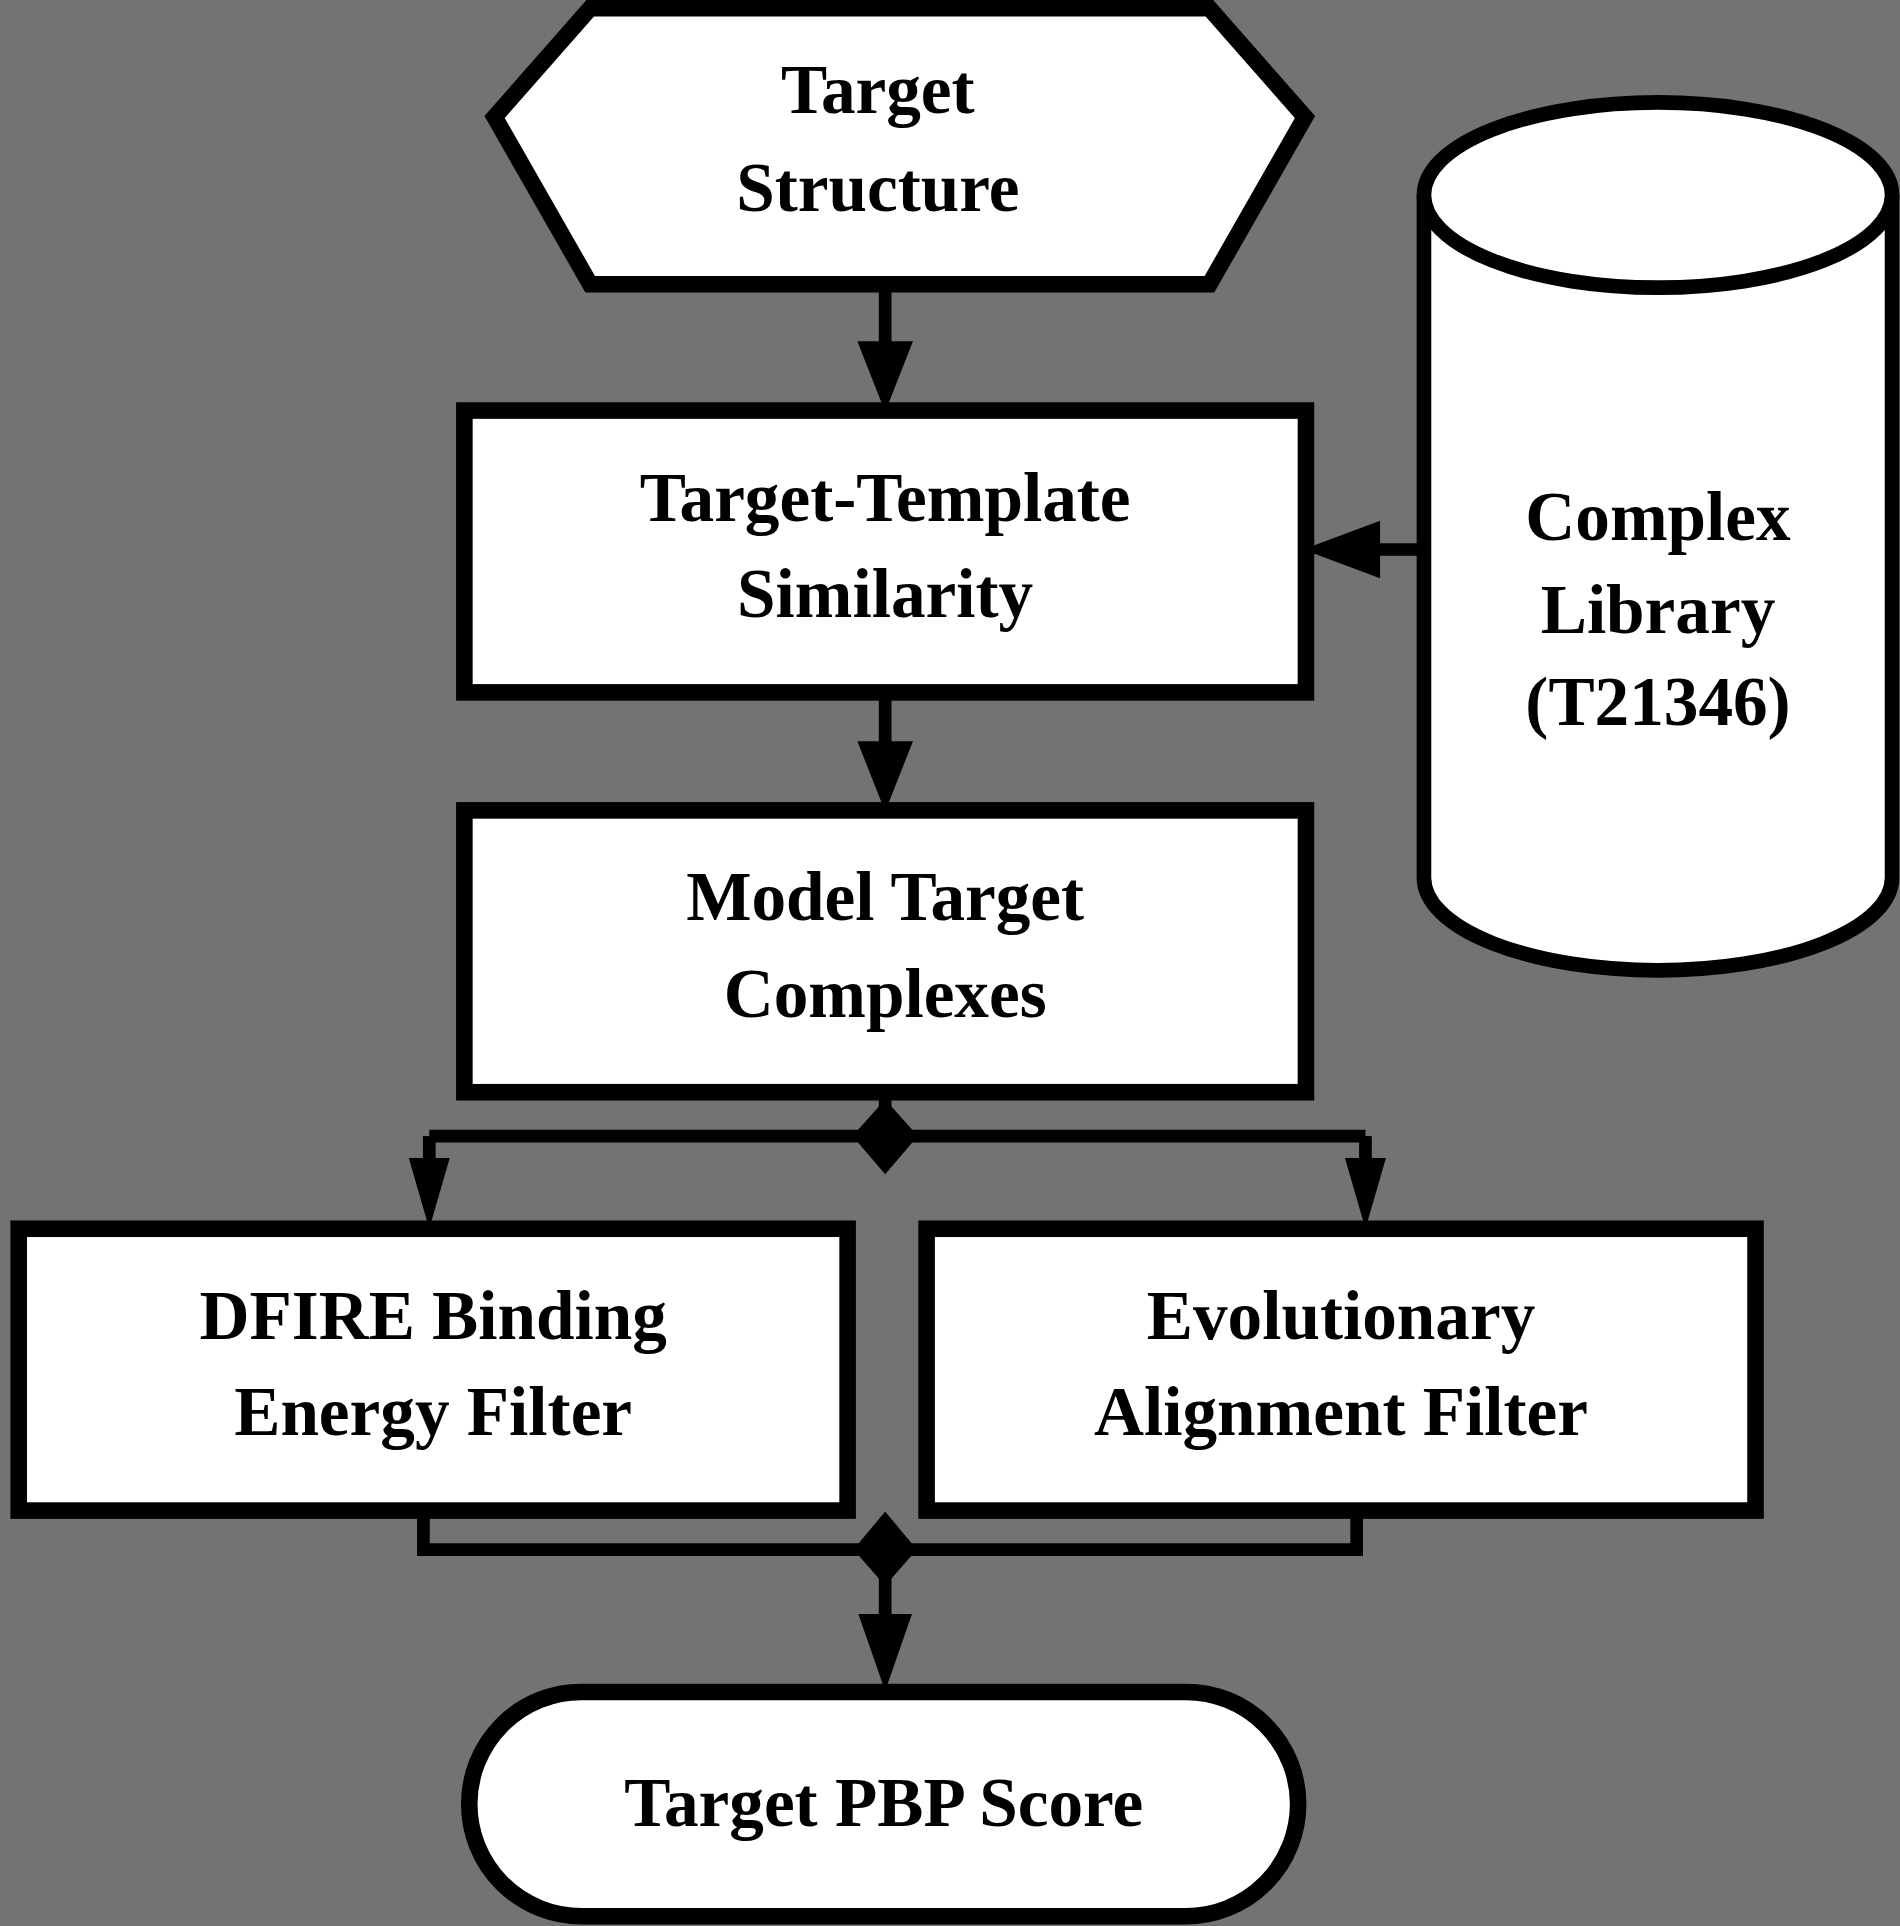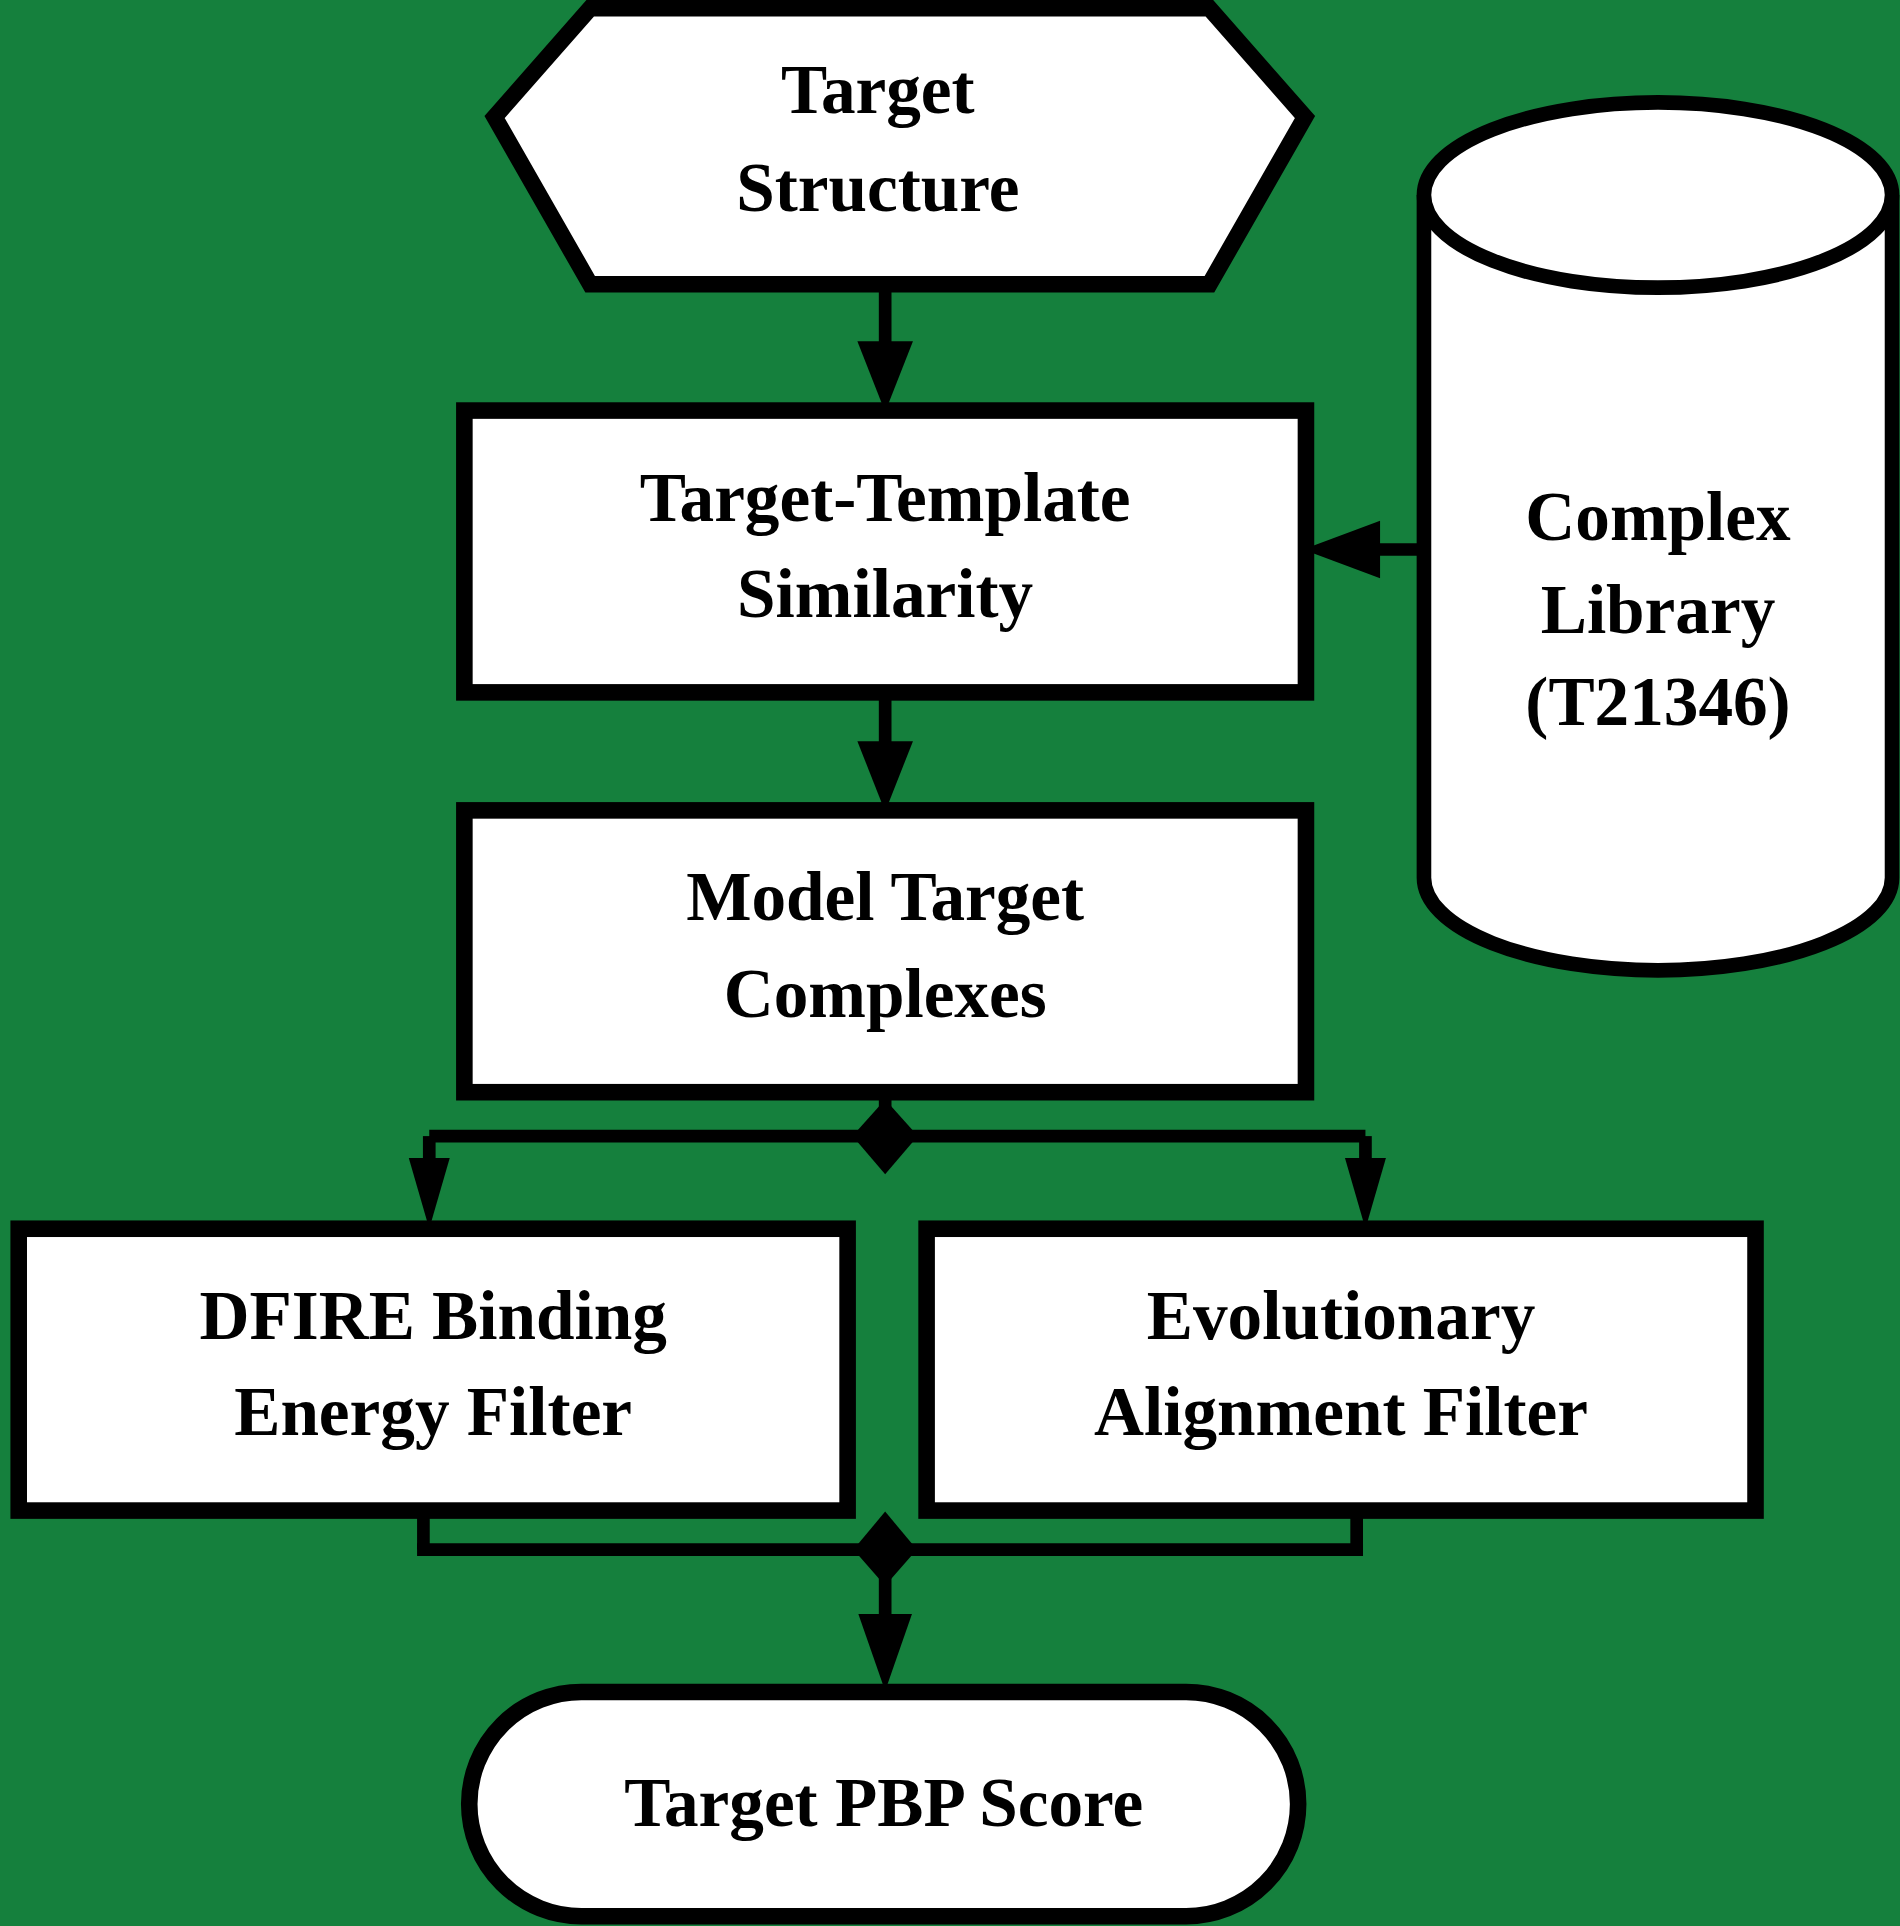--- a/index.html
+++ b/index.html
@@ -10,21 +10,21 @@
   body {
     width: 1901px;
     height: 1926px;
     font-family: "Liberation Serif", "DejaVu Serif", serif;
     overflow: hidden;
   }
   #flowchart-root {
     position: relative;
     width: 1901px;
     height: 1926px;
-    background: #15803d;
+    background: #737373;
   }
   svg.chart {
     display: block;
     width: 1901px;
     height: 1926px;
   }
   .node-shape {
     fill: #ffffff;
     stroke: #000000;
     stroke-width: 34;

